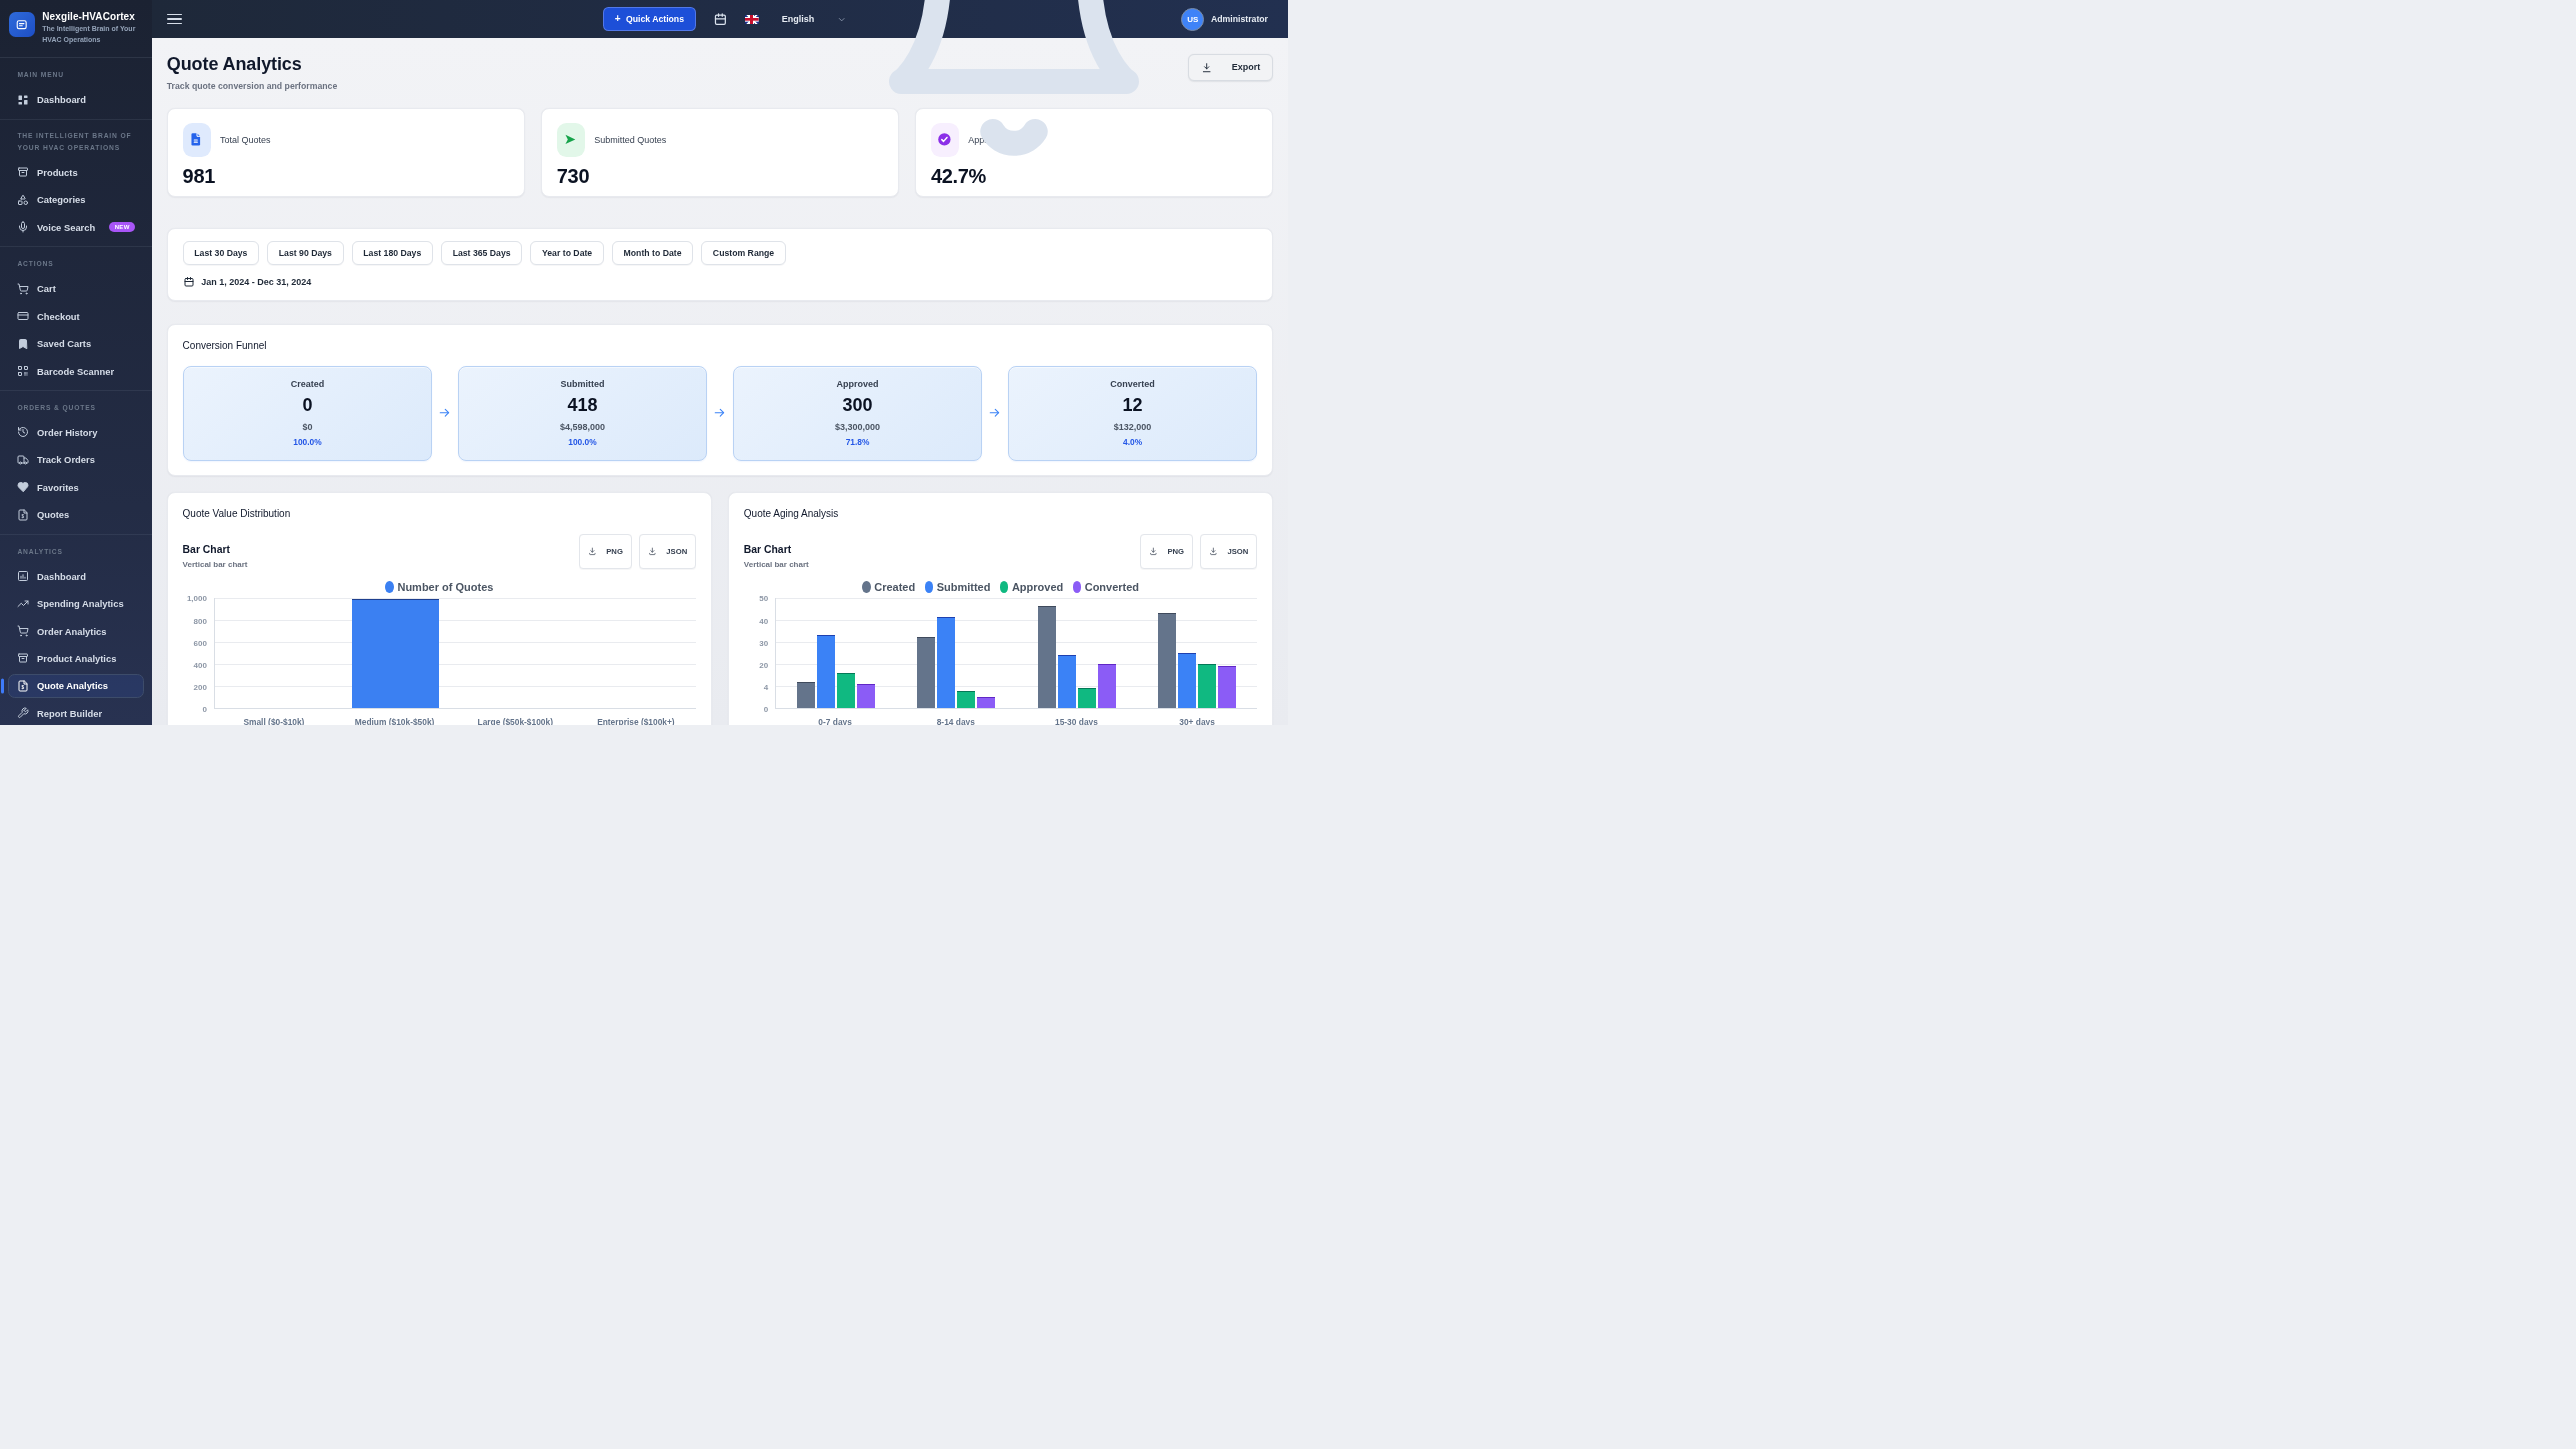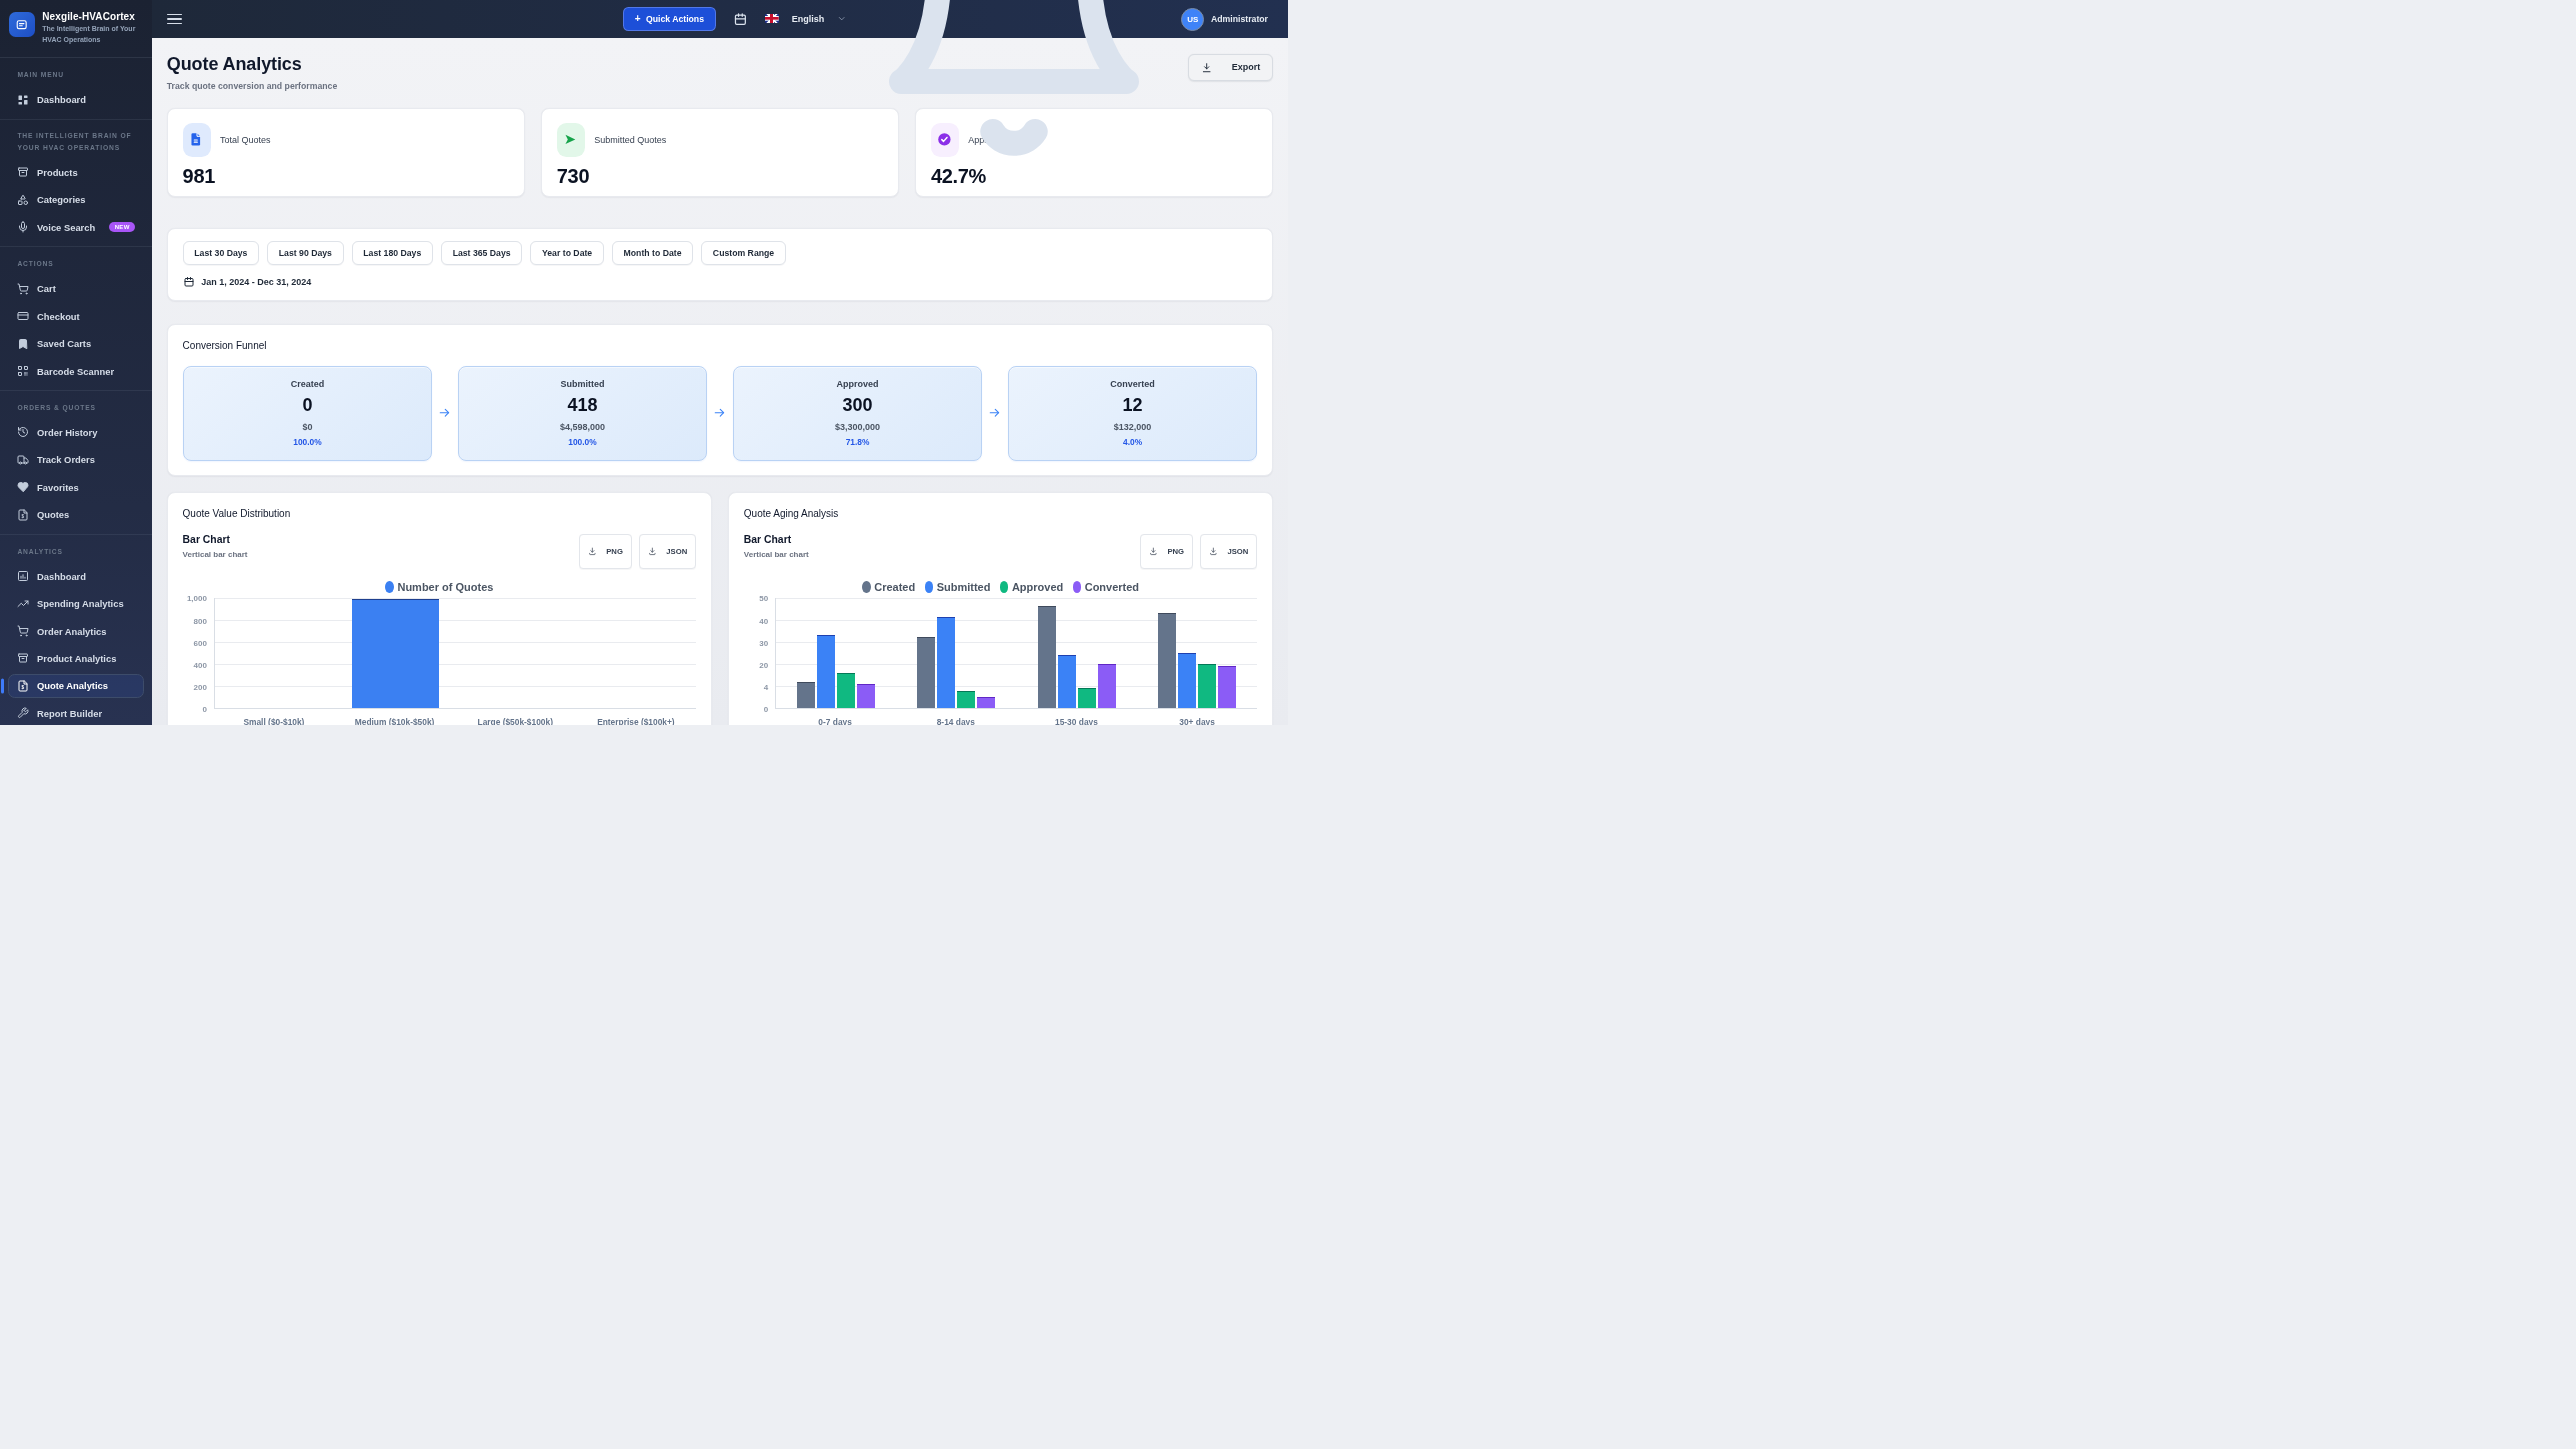--- a/index.html
+++ b/index.html
@@ -37,21 +37,21 @@
   .topbar{height:38px;flex:none;background:linear-gradient(90deg,#1e2839,#223050);display:flex;align-items:center;
     padding:0 20px 0 14.8px}
   .hamburger{width:14.8px;cursor:pointer;display:flex;flex-direction:column;gap:2.7px}
   .hamburger span{height:1.7px;border-radius:1.3px;background:#d7dee9}
   .topbar-right{margin-left:auto;display:flex;align-items:center;gap:17.4px}
   .qa-btn{display:flex;align-items:center;gap:5.4px;background:#1d4fd8;border:0.7px solid rgba(125,155,245,.55);
     color:#fff;font-size:8.7px;font-weight:700;border-radius:5.4px;padding:6px 10.7px;cursor:pointer;font-family:inherit}
   .qa-plus{font-size:10px;font-weight:700;line-height:0}
   .top-ic{width:14.8px;height:14.8px;color:#dbe3ee;cursor:pointer}
   .top-ic svg{width:100%;height:100%}
-  .lang{display:flex;align-items:flex-start;gap:13px;color:#e7ecf3;font-size:9px;font-weight:700;cursor:pointer}
+  .lang{display:flex;align-items:flex-end;gap:23px;color:#e7ecf3;font-size:9px;font-weight:700;cursor:pointer}
   .uk-flag{width:13.4px;height:9.4px;border-radius:1.3px;flex:none;background:
     linear-gradient(#c8102e,#c8102e) center/100% 2.7px no-repeat,
     linear-gradient(#c8102e,#c8102e) center/3.4px 100% no-repeat,
     linear-gradient(#fff,#fff) center/100% 4.7px no-repeat,
     linear-gradient(#fff,#fff) center/5.4px 100% no-repeat,
     linear-gradient(45deg,transparent 43%,#fff 45%,#fff 55%,transparent 57%) no-repeat,
     linear-gradient(135deg,transparent 43%,#fff 45%,#fff 55%,transparent 57%) no-repeat,#1c2f8e}
   .chev{width:9.4px;height:9.4px;color:#9aa7bb}
   .chev svg{width:100%;height:100%}
   .bell-wrap{position:relative;cursor:pointer}
@@ -95,21 +95,21 @@
     background:linear-gradient(145deg,#ebf3fd,#dceafb);display:flex;flex-direction:column;align-items:center;
     justify-content:space-evenly;padding:6.7px 0;box-shadow:inset 0 0.7px 0 rgba(255,255,255,.7),0 0.7px 1.3px rgba(59,130,246,.08)}
   .stage-label{font-size:9px;font-weight:700;color:#374151}
   .stage-count{font-size:18px;font-weight:800;color:#0b1222}
   .stage-amount{font-size:9px;font-weight:700;color:#4b5563}
   .stage-pct{font-size:8.4px;font-weight:800;color:#2457e6}
   .funnel-arrow{align-self:center;color:#3b82f6;width:13.4px;height:13.4px;flex:none}
 
   .charts-row{display:flex;gap:16px;align-items:flex-start}
   .chart-card{flex:1;padding:14.8px;min-width:0}
-  .widget-head{display:flex;justify-content:space-between;align-items:flex-start;margin-top:14.8px}
+  .widget-head{display:flex;justify-content:space-between;align-items:flex-end;margin-top:14.8px}
   .widget-title{font-size:10.4px;font-weight:800;color:#10182b}
   .widget-sub{font-size:8px;color:#6b7280;font-weight:600;margin-top:5.4px}
   .widget-actions{display:flex;gap:6.7px}
   .dl-btn{display:flex;align-items:center;gap:10px;background:#fff;border:0.7px solid #e3e6eb;border-radius:4px;
     padding:12px 8px;font-size:7.7px;font-weight:800;color:#374151;box-shadow:0 0.7px 0.7px rgba(16,24,40,.04);
     cursor:pointer;font-family:inherit}
   .dl-btn .ic{width:8.7px;height:8.7px}
   .chart-legend{display:flex;justify-content:center;gap:9.4px;margin-top:12px}
   .legend-item{display:flex;align-items:center;gap:3.4px;font-size:11px;font-weight:600;color:#4b5563;cursor:pointer}
   .legend-swatch{width:8.7px;height:12px;border-radius:50%}

